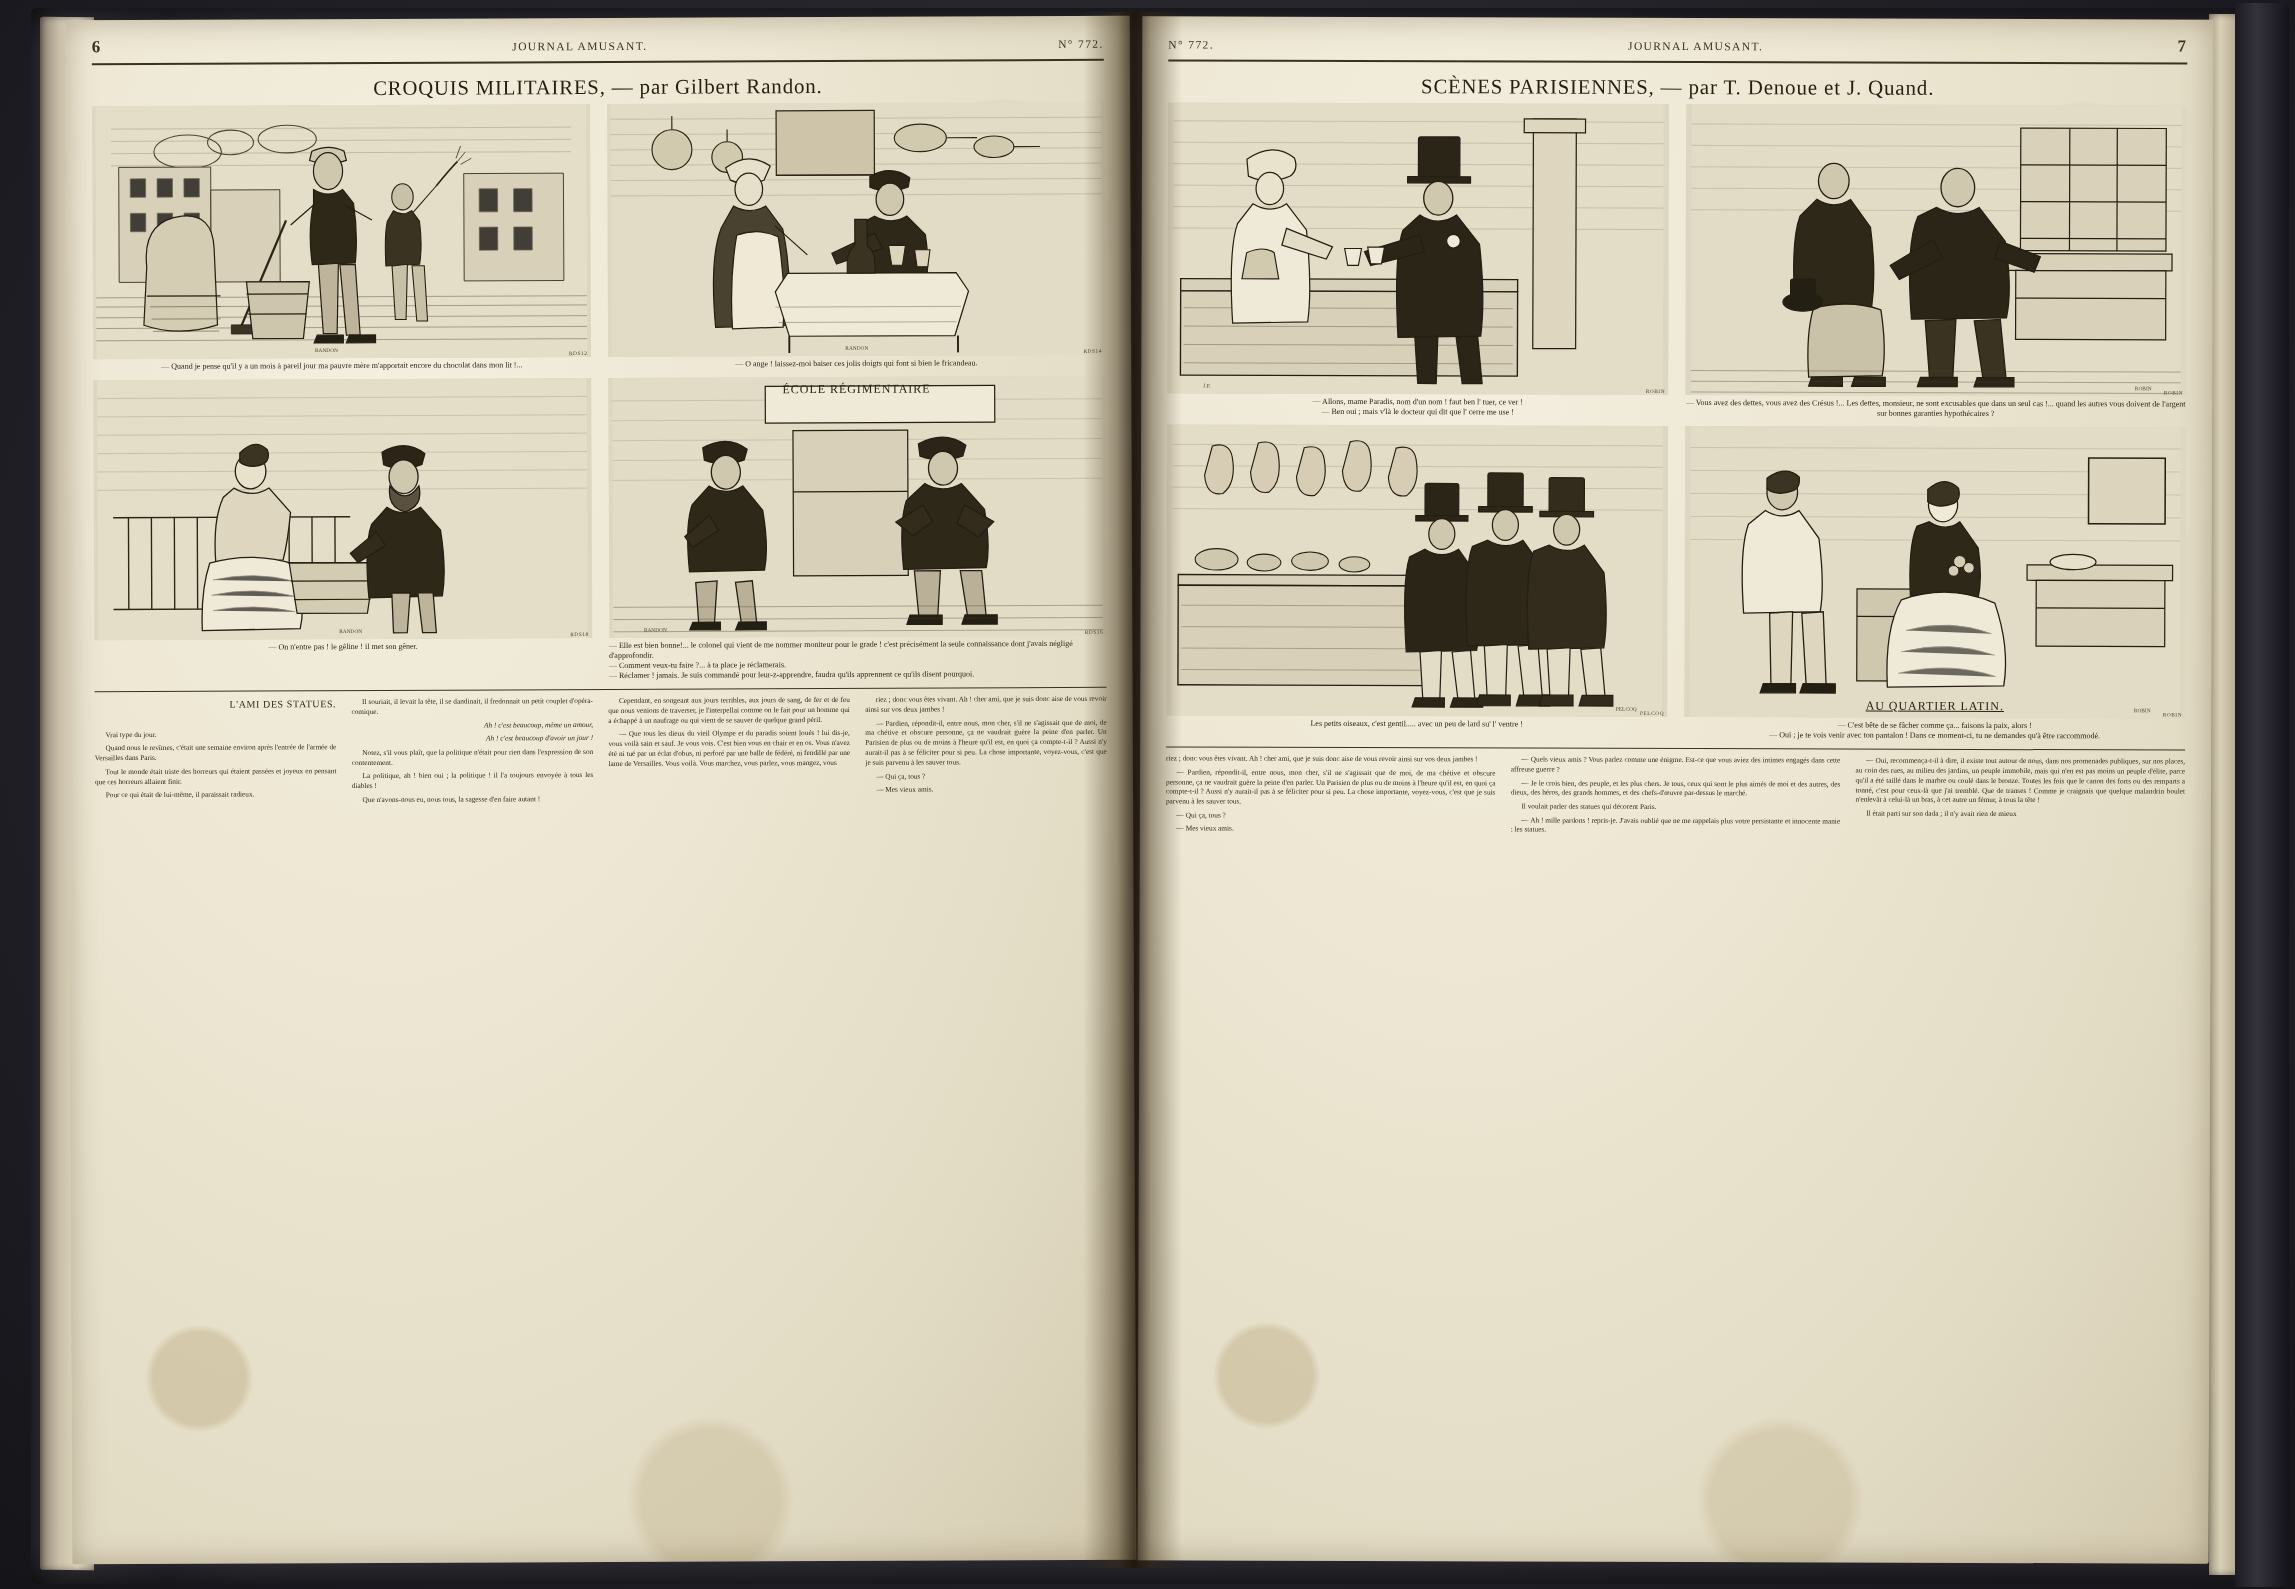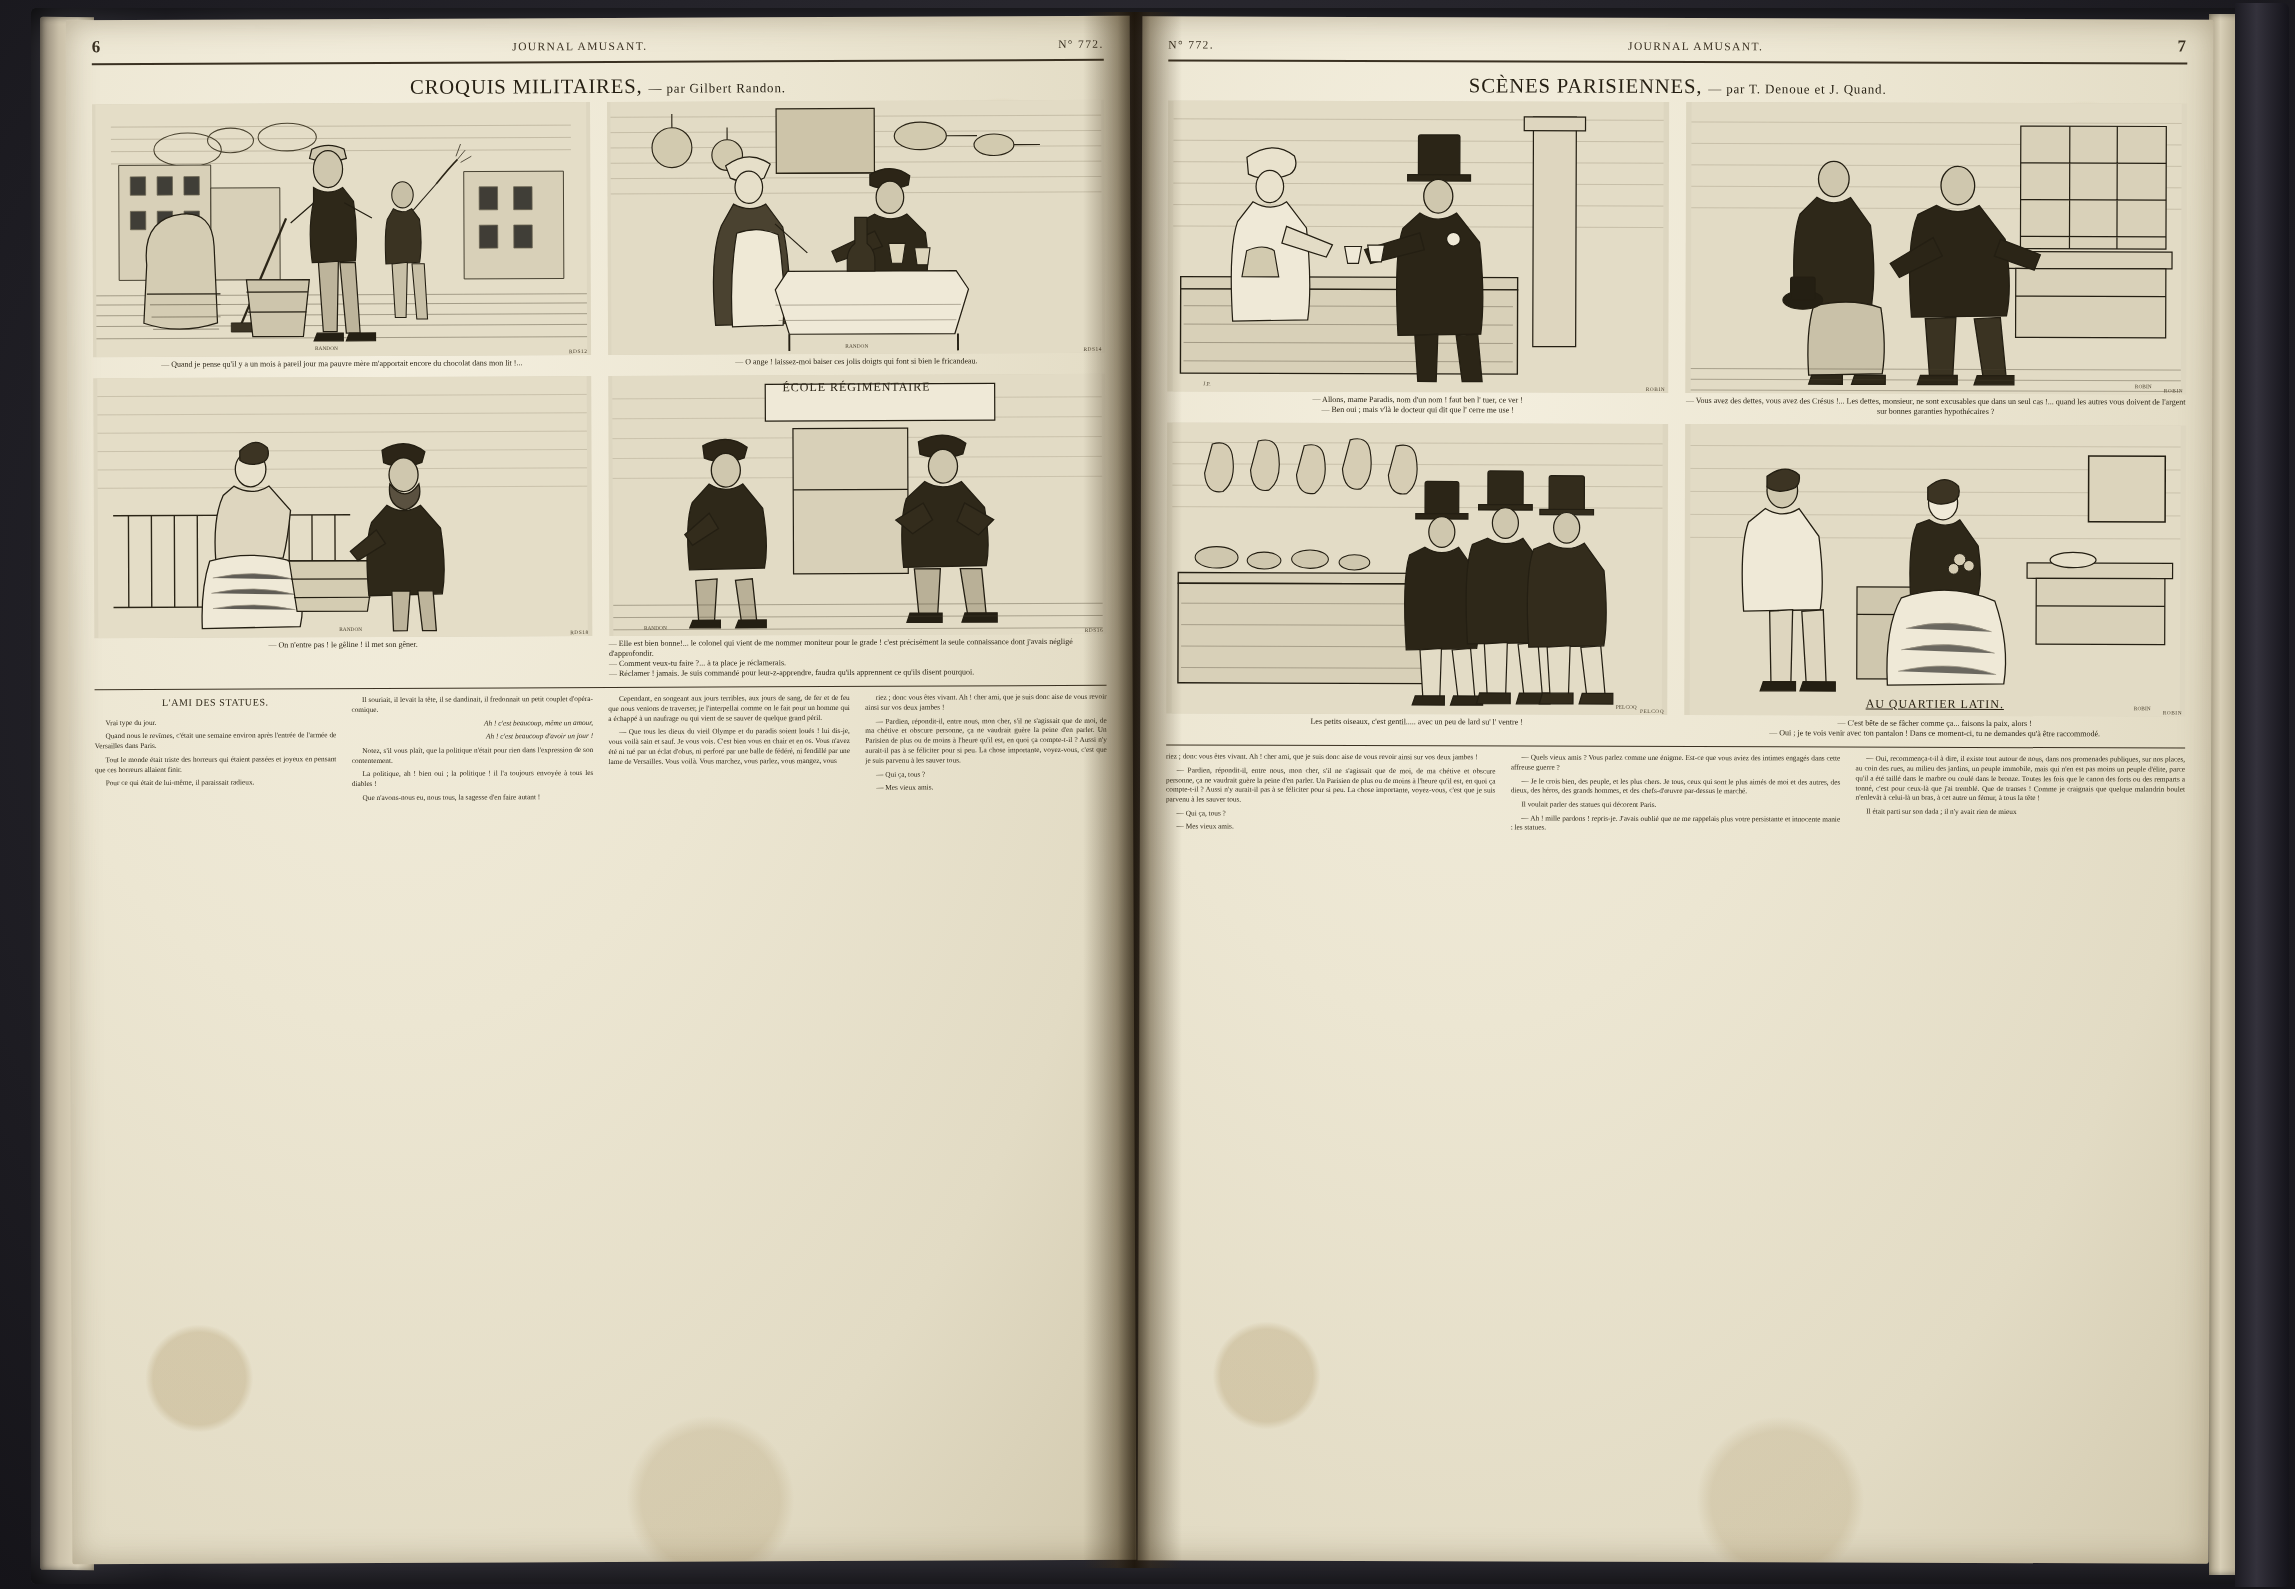--- a/index.html
+++ b/index.html
@@ -66,21 +66,21 @@
   .page-inner{position:absolute;inset:0;padding:17px 26px;color:#2c2619;}
   .hdr{display:flex;align-items:baseline;justify-content:space-between;
        font-variant:small-caps;letter-spacing:.12em;font-size:11.5px;color:#3a3122;}
   .hdr .num{font-size:11.5px;}
   .hdr .folio{font-size:17px;font-weight:bold;}
   .rule{height:1.5px;background:#3a3122;margin:6.1px 0 0 0;}
   .title{
     text-align:center;font-variant:small-caps;font-size:20.7px;letter-spacing:.04em;
     margin:12.2px 0 4.6px 0;color:#251f13;
   }
-  .title .by{font-size:13px;font-variant:normal;font-style:normal;}
+  .title .by{font-size:21px;font-variant:normal;font-style:normal;}
   
   .grid2{display:grid;grid-template-columns:1fr 1fr;gap:7.7px 17px;}
   .cut{position:relative;}
   .plate{
     position:relative;width:100%;height:230px;
     background:#ddd6c0;
     overflow:hidden;
   }
   .cap{
     font-size:8px;line-height:1.25;text-align:center;color:#2b2416;
@@ -89,22 +89,22 @@
   }
   .cap.left-align{text-align:left;}
   .sig{position:absolute;right:3.1px;bottom:1.5px;font-size:5.4px;color:#4a412f;letter-spacing:.1em;}
   .plate-label{position:absolute;left:50%;top:4.6px;transform:translateX(-50%);
      font-size:12px;font-variant:small-caps;letter-spacing:.08em;color:#2a2315;}
   
   .cols{display:grid;gap:0 15.3px;font-size:7.3px;line-height:1.35;text-align:justify;
         color:#2e2718;hyphens:auto;}
   .cols.c4{grid-template-columns:repeat(4,1fr);}
   .cols.c3{grid-template-columns:repeat(3,1fr);}
-  .subhead{font-variant:small-caps;text-align:center;font-size:10px;letter-spacing:.06em;
-    margin:0 0 8px 0;}
+  .subhead{font-variant:small-caps;text-align:right;font-size:10px;letter-spacing:.06em;
+    margin:0 0 18px 0;}
   .colrule{border-top:1.1px solid #3a3122;margin:7.7px 0 6.1px 0;}
   p{margin:0 0 3.8px 0;text-indent:10.7px;}
   p.nofirst{text-indent:0;}
   svg{display:block;}
 </style>
 </head>
 <body>
 
 <div id="scene">
   <div class="table-bg"></div>

